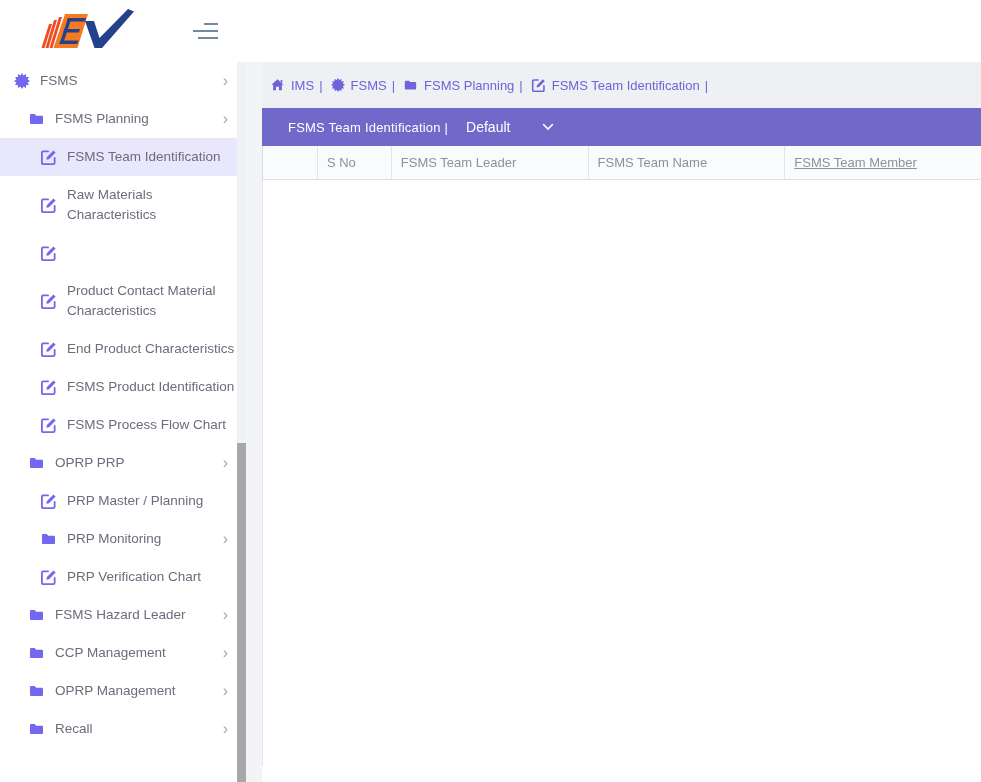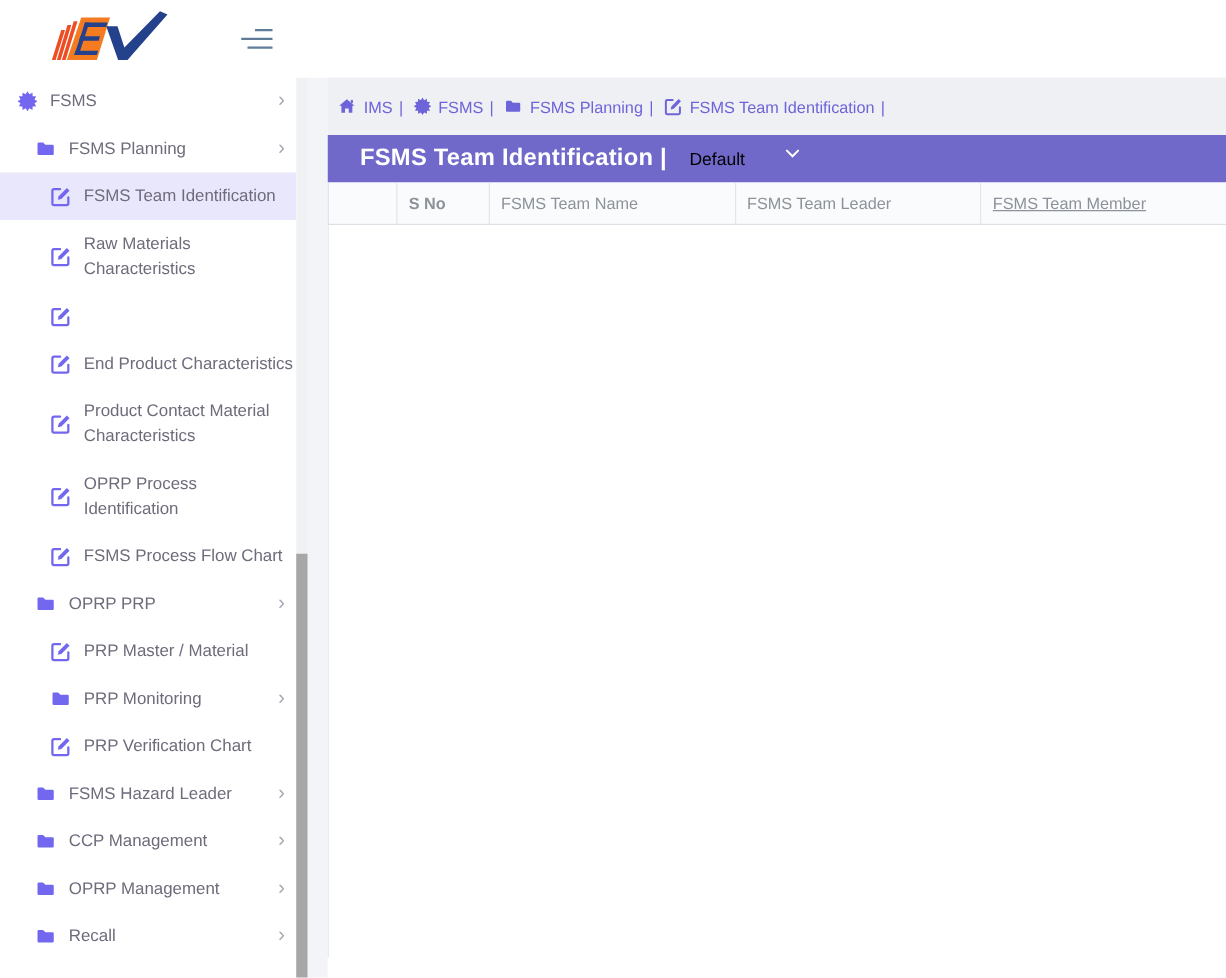--- a/index.html
+++ b/index.html
@@ -37,22 +37,22 @@
   .crumb{display:inline-flex;align-items:center;color:var(--breadcrumb-text);cursor:pointer;}
   .crumb .cicn{display:none;line-height:0;margin-right:6px;}
   .crumb[data-icon="home"] .home-icon{display:inline-block;}
   .crumb[data-icon="gear"] .gear-icon{display:inline-block;}
   .crumb[data-icon="folder"] .folder-icon{display:inline-block;}
   .crumb[data-icon="edit"] .edit-icon{display:inline-block;}
   .crumb .clbl{font-size:13px;}
   .crumb .csep{font-size:13px;margin:0 8px 0 5px;}
   
   .titlebar{height:38px;background:var(--titlebar-bg);display:flex;align-items:center;padding-left:26px;box-sizing:border-box;}
-  .titlebar .title{color:#fff;font-size:19px;font-weight:bold;letter-spacing:.2px;}
-  .view-sel{display:inline-flex;margin-left:18px;cursor:pointer;color:#000000;gap:24px;}
+  .titlebar .title{color:#fff;font-size:13px;font-weight:normal;letter-spacing:.2px;}
+  .view-sel{display:inline-flex;align-items:center;margin-left:18px;cursor:pointer;color:#ffffff;gap:24px;}
   .view-sel .vlabel{font-size:14px;}
   .view-sel svg{margin-left:8px;}
   
   .thead{height:34px;background:#fafbfc;display:flex;border-left:1px solid #d9dde3;border-bottom:1px solid #dde1e6;box-sizing:border-box;}
   .th{display:flex;align-items:center;box-sizing:border-box;border-left:1px solid #e2e5ea;padding-left:9px;
       color:var(--table-header-text);font-size:13px;overflow:hidden;white-space:nowrap;cursor:pointer;}
   .th:first-child{border-left:none;}
   .tbody{flex:1;background:#fff;border-left:1px solid #e4e7ec;}
 </style>
 </head>
@@ -141,43 +141,43 @@
 
   </div>
       <div class="s-item" data-icon="edit" data-level="2" data-chevron="false">
 
     <span class="icn edit-icon">
       <svg width="17" height="17" viewBox="0 0 16 16">
             <path d="M13.8 8.4 L13.8 13 Q13.8 14.2 12.6 14.2 L3 14.2 Q1.8 14.2 1.8 13 L1.8 3.4 Q1.8 2.2 3 2.2 L7.6 2.2" fill="none" stroke="currentColor" stroke-width="1.7" stroke-linecap="round"></path>
             <path fill="currentColor" d="M6.5 7.6 L12.7 1.3 L14.7 3.3 L8.5 9.6 L5.9 10.2 Z"></path>
           </svg>
     </span>
+    <span class="lbl">Product Contact Material Characteristics</span>
+
+  </div>
+      <div class="s-item" data-icon="edit" data-level="2" data-chevron="false">
+
+    <span class="icn edit-icon">
+      <svg width="17" height="17" viewBox="0 0 16 16">
+            <path d="M13.8 8.4 L13.8 13 Q13.8 14.2 12.6 14.2 L3 14.2 Q1.8 14.2 1.8 13 L1.8 3.4 Q1.8 2.2 3 2.2 L7.6 2.2" fill="none" stroke="currentColor" stroke-width="1.7" stroke-linecap="round"></path>
+            <path fill="currentColor" d="M6.5 7.6 L12.7 1.3 L14.7 3.3 L8.5 9.6 L5.9 10.2 Z"></path>
+          </svg>
+    </span>
     <span class="lbl">End Product Characteristics</span>
 
   </div>
       <div class="s-item" data-icon="edit" data-level="2" data-chevron="false">
 
     <span class="icn edit-icon">
       <svg width="17" height="17" viewBox="0 0 16 16">
             <path d="M13.8 8.4 L13.8 13 Q13.8 14.2 12.6 14.2 L3 14.2 Q1.8 14.2 1.8 13 L1.8 3.4 Q1.8 2.2 3 2.2 L7.6 2.2" fill="none" stroke="currentColor" stroke-width="1.7" stroke-linecap="round"></path>
             <path fill="currentColor" d="M6.5 7.6 L12.7 1.3 L14.7 3.3 L8.5 9.6 L5.9 10.2 Z"></path>
           </svg>
     </span>
-    <span class="lbl">Product Contact Material Characteristics</span>
-
-  </div>
-      <div class="s-item" data-icon="edit" data-level="2" data-chevron="false">
-
-    <span class="icn edit-icon">
-      <svg width="17" height="17" viewBox="0 0 16 16">
-            <path d="M13.8 8.4 L13.8 13 Q13.8 14.2 12.6 14.2 L3 14.2 Q1.8 14.2 1.8 13 L1.8 3.4 Q1.8 2.2 3 2.2 L7.6 2.2" fill="none" stroke="currentColor" stroke-width="1.7" stroke-linecap="round"></path>
-            <path fill="currentColor" d="M6.5 7.6 L12.7 1.3 L14.7 3.3 L8.5 9.6 L5.9 10.2 Z"></path>
-          </svg>
-    </span>
-    <span class="lbl">OPRP Process Identification</span>
+    <span class="lbl">FSMS Product Identification</span>
 
   </div>
       <div class="s-item" data-icon="edit" data-level="2" data-chevron="false">
 
     <span class="icn edit-icon">
       <svg width="17" height="17" viewBox="0 0 16 16">
             <path d="M13.8 8.4 L13.8 13 Q13.8 14.2 12.6 14.2 L3 14.2 Q1.8 14.2 1.8 13 L1.8 3.4 Q1.8 2.2 3 2.2 L7.6 2.2" fill="none" stroke="currentColor" stroke-width="1.7" stroke-linecap="round"></path>
             <path fill="currentColor" d="M6.5 7.6 L12.7 1.3 L14.7 3.3 L8.5 9.6 L5.9 10.2 Z"></path>
           </svg>
     </span>
@@ -196,21 +196,21 @@
     <span class="chev">›</span>
   </div>
       <div class="s-item" data-icon="edit" data-level="2" data-chevron="false">
 
     <span class="icn edit-icon">
       <svg width="17" height="17" viewBox="0 0 16 16">
             <path d="M13.8 8.4 L13.8 13 Q13.8 14.2 12.6 14.2 L3 14.2 Q1.8 14.2 1.8 13 L1.8 3.4 Q1.8 2.2 3 2.2 L7.6 2.2" fill="none" stroke="currentColor" stroke-width="1.7" stroke-linecap="round"></path>
             <path fill="currentColor" d="M6.5 7.6 L12.7 1.3 L14.7 3.3 L8.5 9.6 L5.9 10.2 Z"></path>
           </svg>
     </span>
-    <span class="lbl">PRP Master / Material</span>
+    <span class="lbl">PRP Master / Planning</span>
 
   </div>
       <div class="s-item" data-icon="folder" data-level="2" data-chevron="true">
 
     <span class="icn folder-icon">
       <svg width="17" height="16" viewBox="0 0 16 16">
             <path fill="currentColor" d="M1.5 4 Q1.5 3 2.5 3 L6 3 L7.8 4.7 L13.5 4.7 Q14.5 4.7 14.5 5.7 L14.5 12 Q14.5 13 13.5 13 L2.5 13 Q1.5 13 1.5 12 Z"></path>
           </svg>
     </span>
 
@@ -334,27 +334,27 @@
       <svg width="12" height="8" viewBox="0 0 12 8">
           <path d="M1.5 1.5 L6 6 L10.5 1.5" fill="none" stroke="#ffffff" stroke-width="1.6" stroke-linecap="round"></path>
         </svg>
     </span>
   </div>
 
   <div class="thead" id="table-head">
       <div class="th" style="width: 54px;">
     <span></span>
   </div>
-      <div class="th" style="width: 74px; font-weight: bold;">
+      <div class="th" style="width: 74px;">
     <span>S No</span>
+  </div>
+      <div class="th" style="width: 197px;">
+    <span>FSMS Team Leader</span>
   </div>
       <div class="th" style="width: 197px;">
     <span>FSMS Team Name</span>
-  </div>
-      <div class="th" style="width: 197px;">
-    <span>FSMS Team Leader</span>
   </div>
       <div class="th" style="width: 197px; text-decoration: underline;">
     <span>FSMS Team Member</span>
   </div>
     </div>
   <div class="tbody"></div>
 </main>
 
 </body></html>

